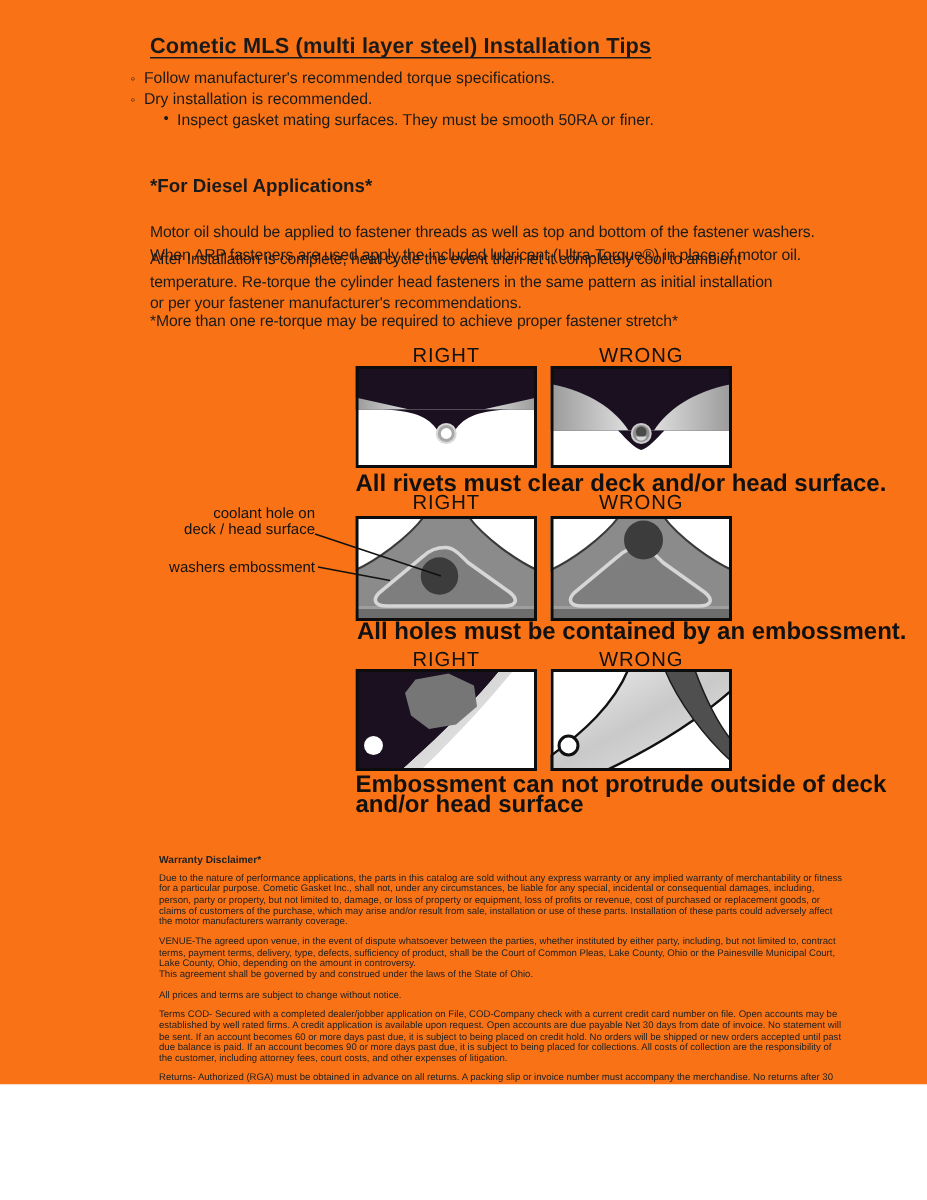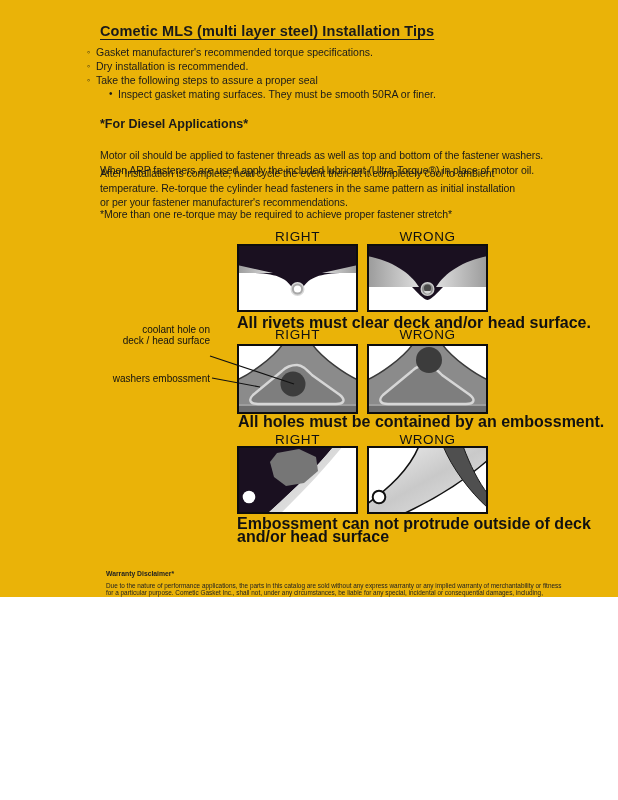--- a/index.html
+++ b/index.html
@@ -1,19 +1,19 @@
 <!DOCTYPE html>
 <html><head>
 <meta charset="utf-8">
 <style>
   html,body{margin:0;padding:0;background:#fff;}
   #page{
     position:relative;
-    width:618px;height:597px;
-    background:#eab308;
+    width:618px;height:723px;
+    background:#f97316;
     font-family:"Liberation Sans","DejaVu Sans",sans-serif;
     color:#1a1a1a;
     overflow:hidden;
   }
   .abs{position:absolute;}
 
   .title{
     left:100px;top:23px;
     font-size:14.5px;font-weight:bold;
     text-decoration:underline;
@@ -47,23 +47,22 @@
   .page-code{left:387px;top:760px;font-size:14.5px;letter-spacing:.3px;color:#222;white-space:nowrap;}
 </style>
 </head>
 <body>
 
 <div id="page">
 
   <div class="abs title">Cometic MLS (multi layer steel) Installation Tips</div>
 
   <div class="abs bullets">
-    <div class="b l1"><span class="mk">◦</span><span>Gasket manufacturer's recommended torque specifications.</span></div>
+    <div class="b l1"><span class="mk">◦</span><span>Follow manufacturer's recommended torque specifications.</span></div>
     <div class="b l1"><span class="mk">◦</span><span>Dry installation is recommended.</span></div>
-    <div class="b l1"><span class="mk">◦</span><span>Take the following steps to assure a proper seal</span></div>
     <div class="b l2"><span class="mk">•</span><span>Inspect gasket mating surfaces.  They must be smooth 50RA or finer.</span></div>
   </div>
 
   <div class="abs h2">*For Diesel Applications*</div>
   <div class="abs body-p" id="para1">Motor oil should be applied to fastener threads as well as top and bottom of the fastener washers.
 When ARP fasteners are used apply the included lubricant (Ultra-Torque®) in place of motor oil.</div>
   <div class="abs body-p" id="para2">After Installation is complete, heat cycle the event then let it completely cool to ambient
 temperature. Re-torque the cylinder head fasteners in the same pattern as initial installation
 or per your fastener manufacturer's recommendations.</div>
   <div class="abs body-p" id="retorque-note">*More than one re-torque may be required to achieve proper fastener stretch*</div>
@@ -104,21 +103,21 @@
     <circle cx="60.5" cy="44" r="3.6" fill="#4a4a4a"></circle>
     <path d="M57,47 a3.6,3.6 0 0 0 7,0 Z" fill="#d8d8d8"></path>
     <rect x="1" y="1" width="119" height="66" fill="none" stroke="#0d0d0d" stroke-width="2"></rect>
   </svg>
 
   <div class="abs caption" style="left:237px;top:317px;">All rivets must clear deck and/or head surface.</div>
 
   <div class="abs fig-label" style="left:237px;top:327px;">RIGHT</div>
   <div class="abs fig-label" style="left:367px;top:327px;">WRONG</div>
 
-  <div class="abs ann-label" style="left:100px;top:324px;width:110px;">
+  <div class="abs ann-label" style="left:100px;top:337px;width:110px;">
     <div>coolant hole on</div>
     <div>deck / head surface</div>
   </div>
   <div class="abs ann-label" style="left:100px;top:373px;width:110px;">washers embossment</div>
 
   <svg class="abs fig-box" style="left:237px;top:344px;" width="121" height="70" viewBox="0 0 121 70">
     <rect width="121" height="70" fill="#8b8b8b"></rect>
     <rect y="62" width="121" height="8" fill="#6d6d6d"></rect>
     <rect y="60" width="121" height="2" fill="#9e9e9e"></rect>
     <path d="M0,0 L46,0 C35,15 13,30 0,36 Z" fill="#ffffff" stroke="#3a3a3a" stroke-width="1.4"></path>

